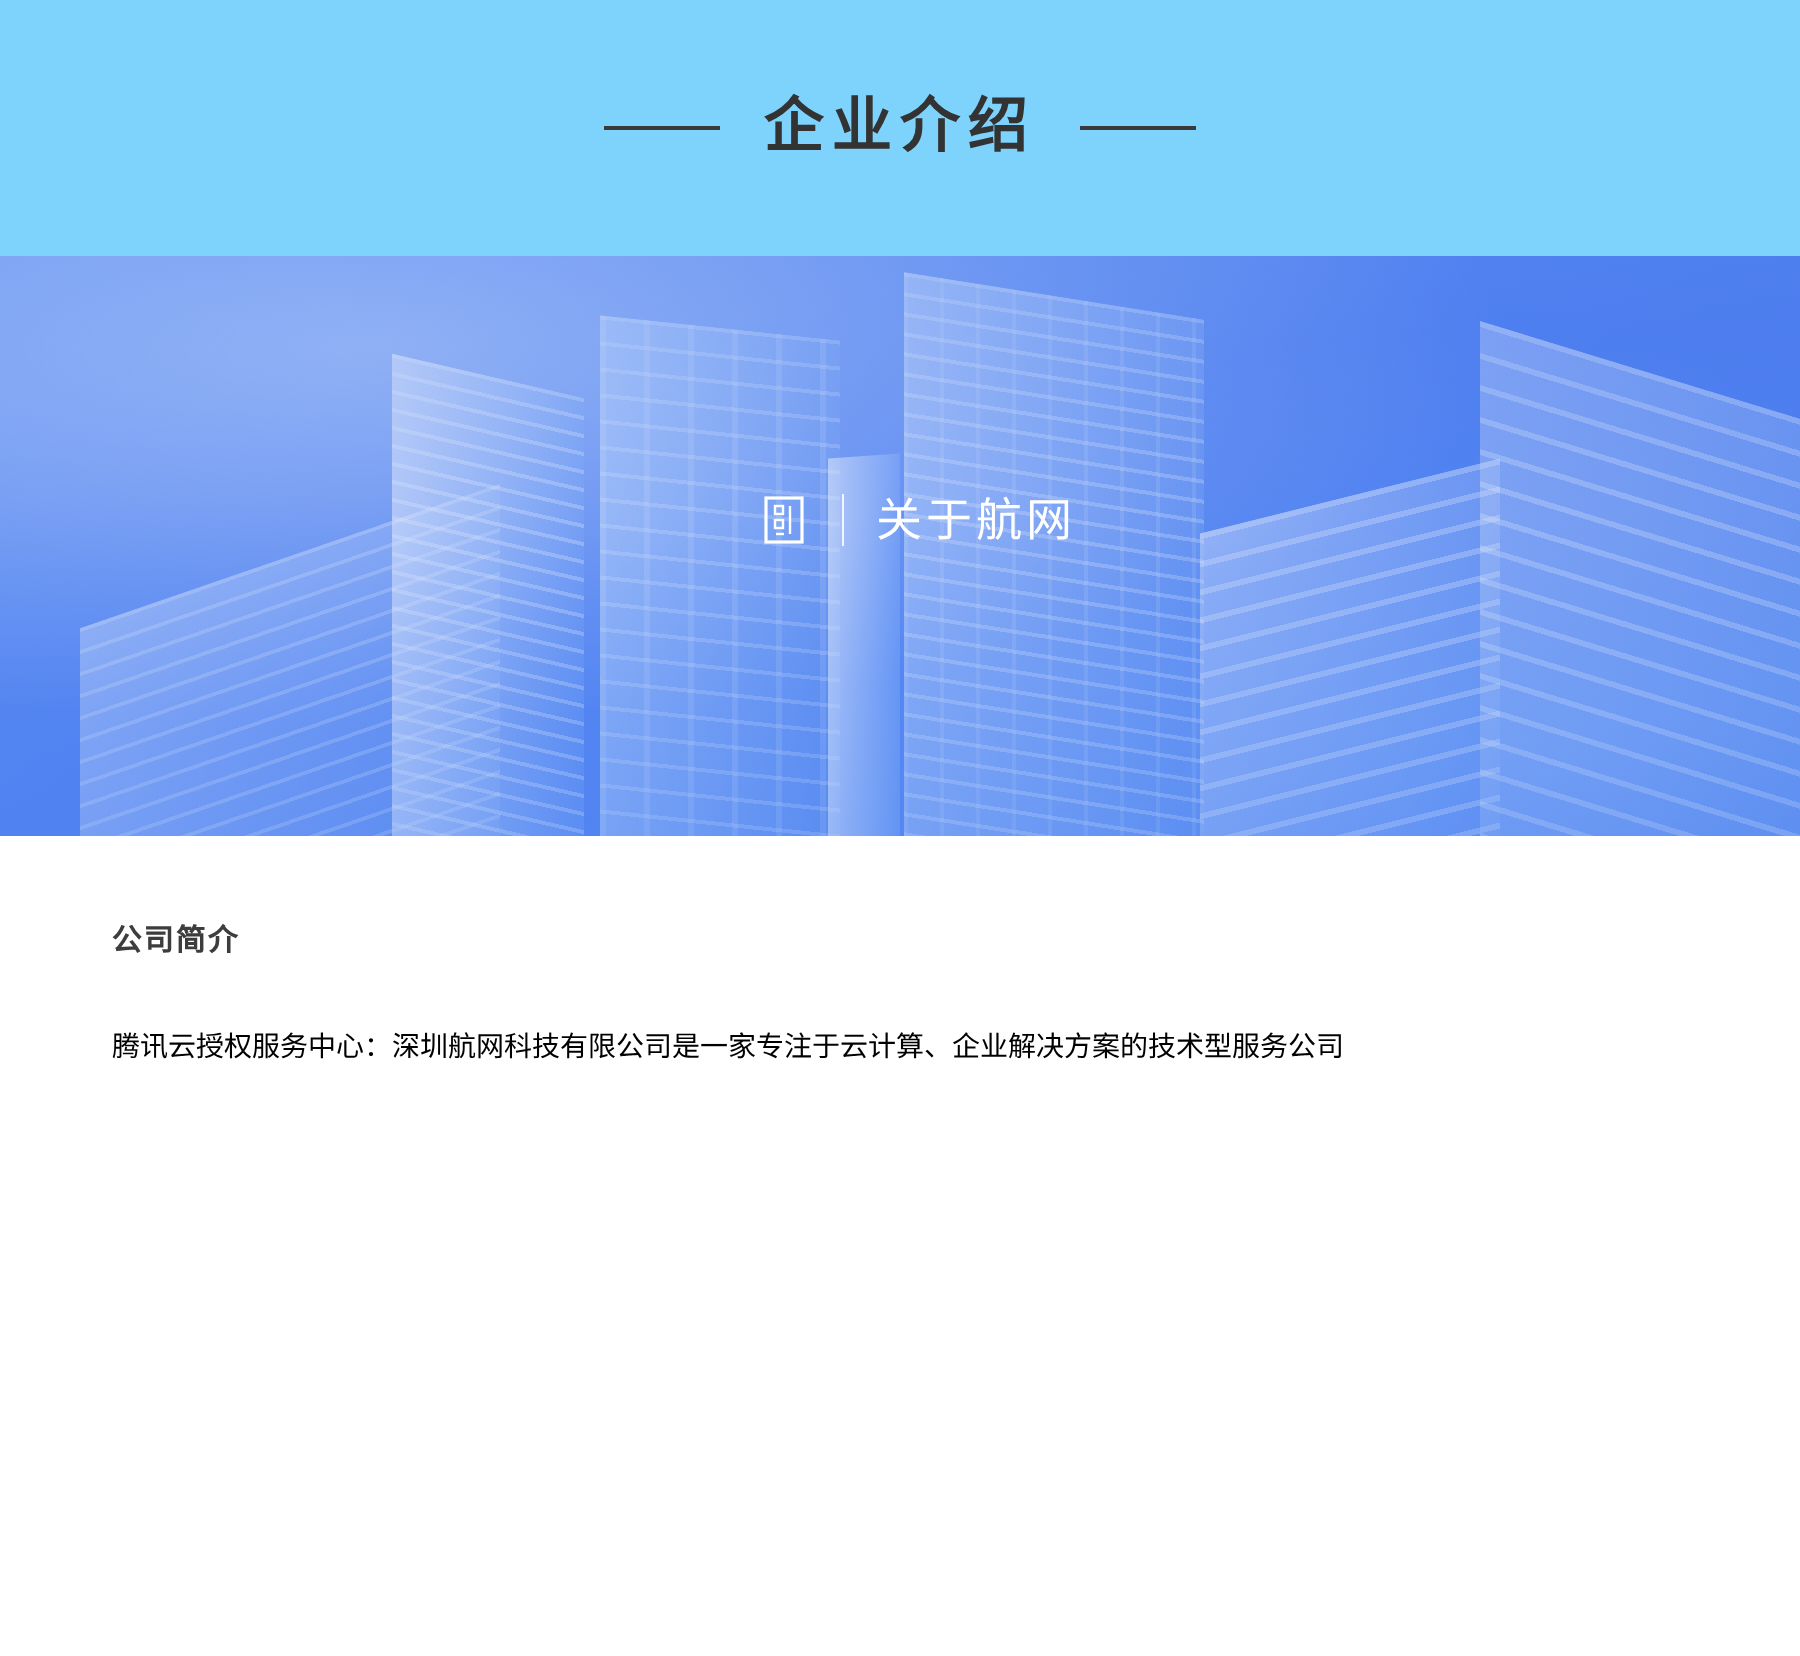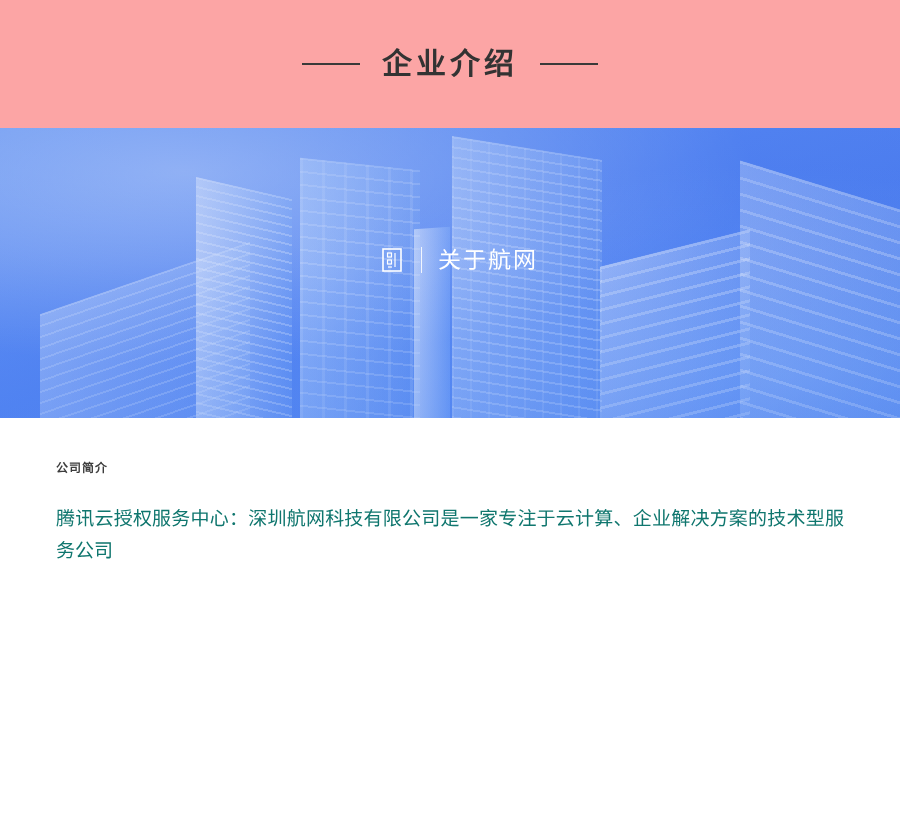--- a/index.html
+++ b/index.html
@@ -14,21 +14,21 @@
     color: #333333;
     overflow: hidden;
   }
 
   
   .page-header {
     height: 128px;
     display: flex;
     align-items: center;
     justify-content: center;
-    background: #fca5a5;
+    background: #7dd3fc;
   }
   .title-wrap {
     display: flex;
     align-items: center;
     gap: 22px;
   }
   .title-rule {
     width: 58px;
     height: 2px;
     background: #3a3a3a;
@@ -140,30 +140,30 @@
     letter-spacing: 2px;
     color: #ffffff;
     line-height: 1;
   }
 
   
   .content {
     padding: 40px 56px 0 56px;
   }
   .section-heading {
-    font-size: 12px;
+    font-size: 15px;
     font-weight: bold;
     color: #3d3d3d;
     margin: 0 0 28px 0;
     letter-spacing: 1px;
   }
   .para {
-    font-size: 19px;
+    font-size: 14px;
     line-height: 32px;
-    color: #0f766e;
+    color: #000000;
     margin: 0 0 26px 0;
     text-align: justify;
   }
   .para:last-child { margin-bottom: 0; }
 </style>
 </head>
 <body>
 
 <div class="page-header">
   <div class="title-wrap">

